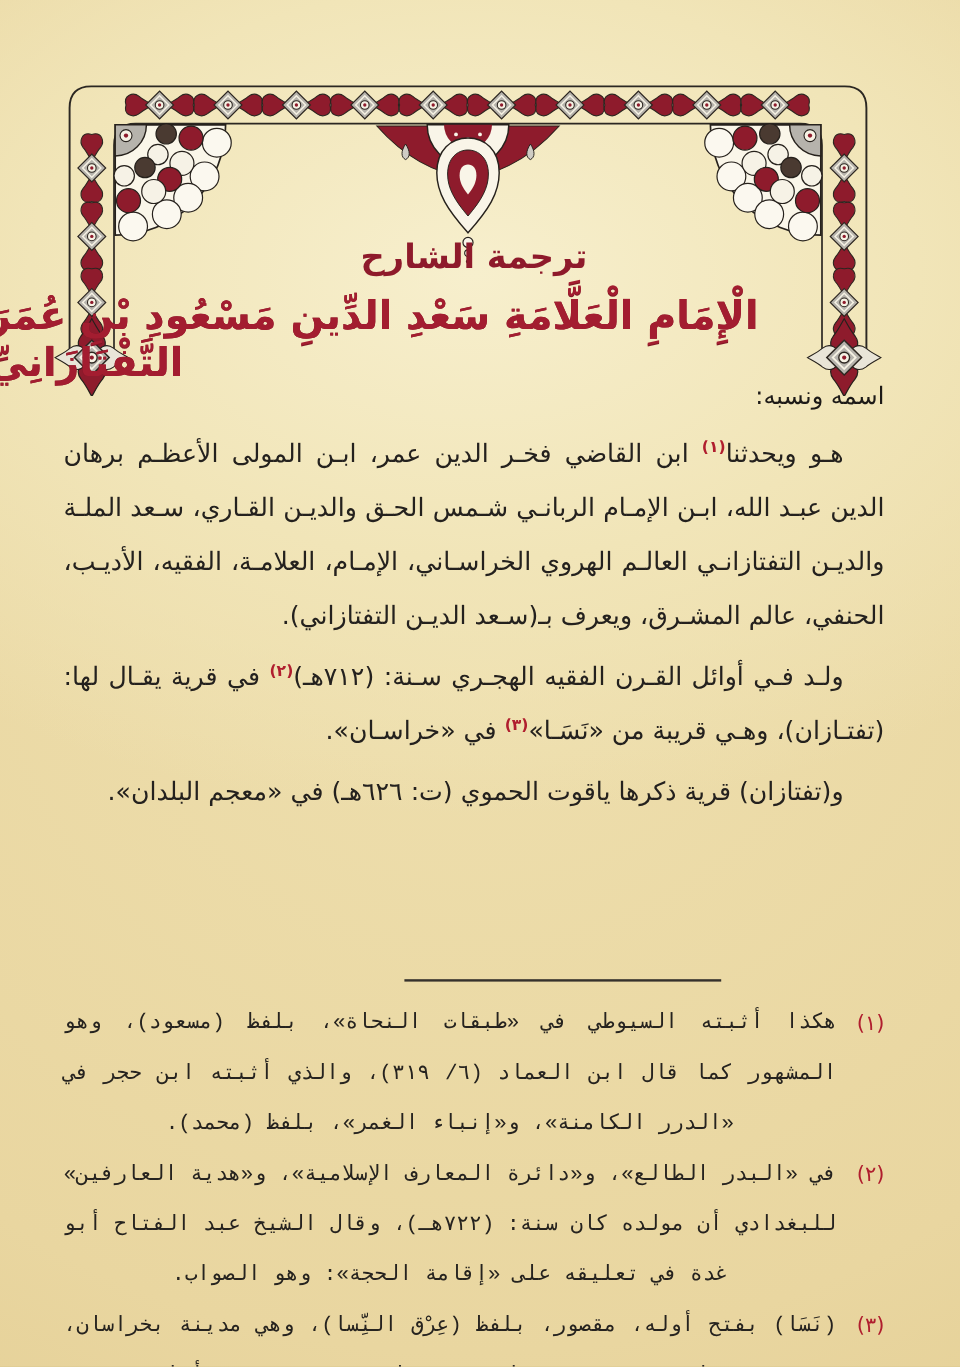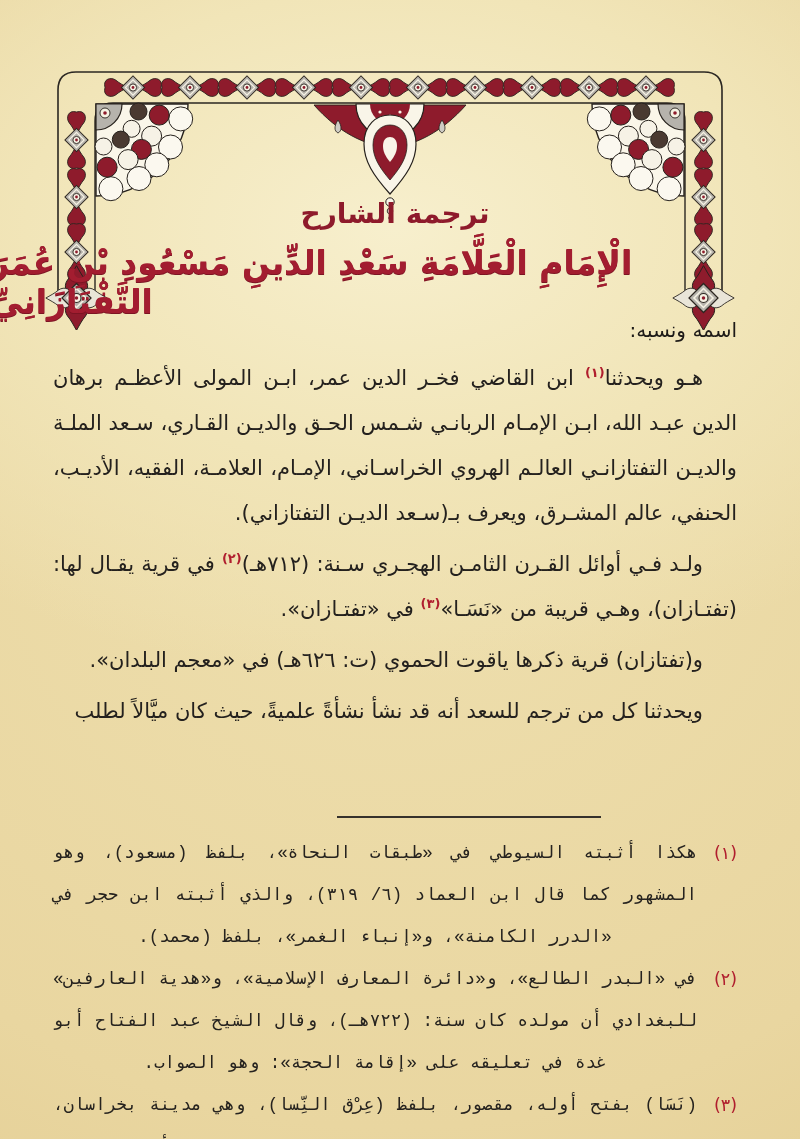--- a/index.html
+++ b/index.html
@@ -193,25 +193,24 @@
 
   <div class="page-title">ترجمة الشارح</div>
   <div class="calligraphy">الْإِمَامِ الْعَلَّامَةِ سَعْدِ الدِّينِ مَسْعُودِ بْنِ عُمَرَ التَّفْتَازَانِيِّ</div>
 
   <div class="content">
     <h2 class="sec-heading">اسمه ونسبه:</h2>
 
     <p class="body-p indent"><span>هـو ويحدثنا</span><span class="fn-marker">(١)</span><span> ابن القاضي فخـر الدين عمر، ابـن المولى الأعظـم برهان الدين عبـد الله، ابـن الإمـام الربانـي شـمس الحـق والديـن القـاري، سـعد الملـة والديـن التفتازانـي العالـم الهروي الخراسـاني، الإمـام، العلامـة، الفقيه، الأديـب، الحنفي، عالم المشـرق، ويعرف بـ(سـعد الديـن التفتازاني).</span></p>
 
 
-    <p class="body-p indent"><span>ولـد فـي أوائل القـرن الثامـن الهجـري سـنة: (٧١٢هـ)</span><span class="fn-marker">(٢)</span><span> في قرية يقـال لها: (تفتـازان)، وهـي قريبة من «نَسَـا»</span><span class="fn-marker">(٣)</span><span> في «تفتـازان».</span></p>
+    <p class="body-p indent"><span>ولـد فـي أوائل القـرن الفقيه الهجـري سـنة: (٧١٢هـ)</span><span class="fn-marker">(٢)</span><span> في قرية يقـال لها: (تفتـازان)، وهـي قريبة من «نَسَـا»</span><span class="fn-marker">(٣)</span><span> في «خراسـان».</span></p>
 
     <p class="body-p indent">و(تفتازان) قرية ذكرها ياقوت الحموي (ت: ٦٢٦هـ) في «معجم البلدان».</p>
 
-    <p class="body-p indent">ويحدثنا كل من ترجم للسعد أنه قد نشأ نشأةً علميةً، حيث كان ميَّالاً لطلب</p>
   </div>
 
   <div class="footnote-area">
     <hr class="fn-separator">
 
     <div class="footnote">
       <span class="fn-num">(١)</span>
       <div class="fn-text">هكذا أثبته السيوطي في «طبقات النحاة»، بلفظ (مسعود)، وهو المشهور كما قال ابن العماد (٦/ ٣١٩)، والذي أثبته ابن حجر في «الدرر الكامنة»، و«إنباء الغمر»، بلفظ (محمد).</div>
     </div>
 

